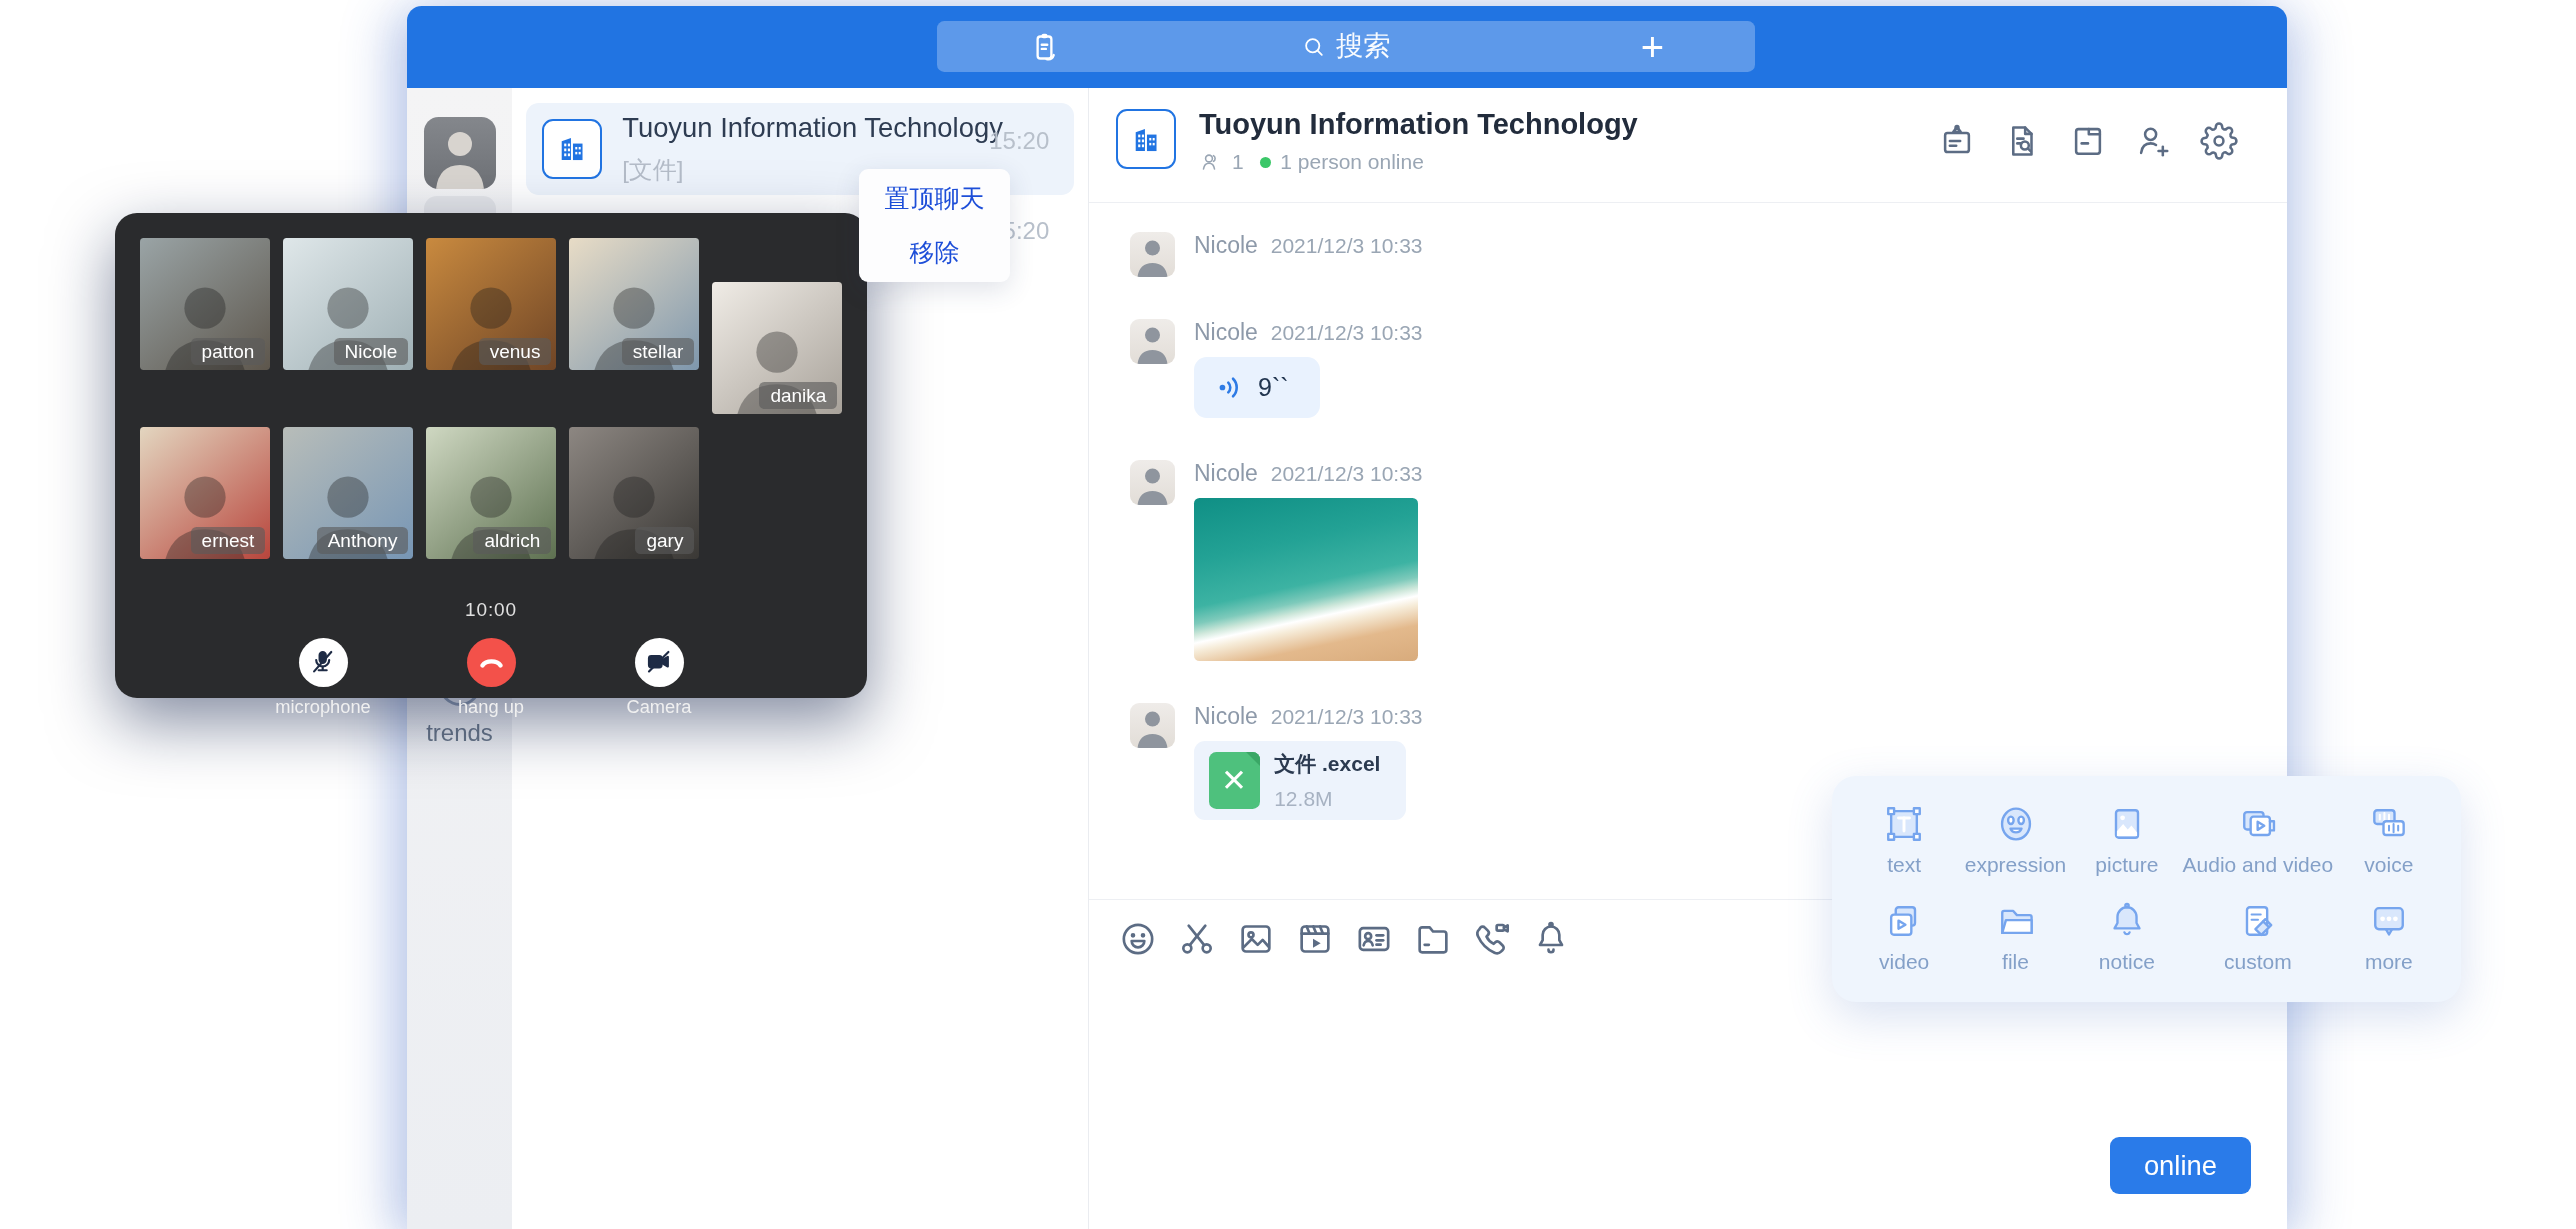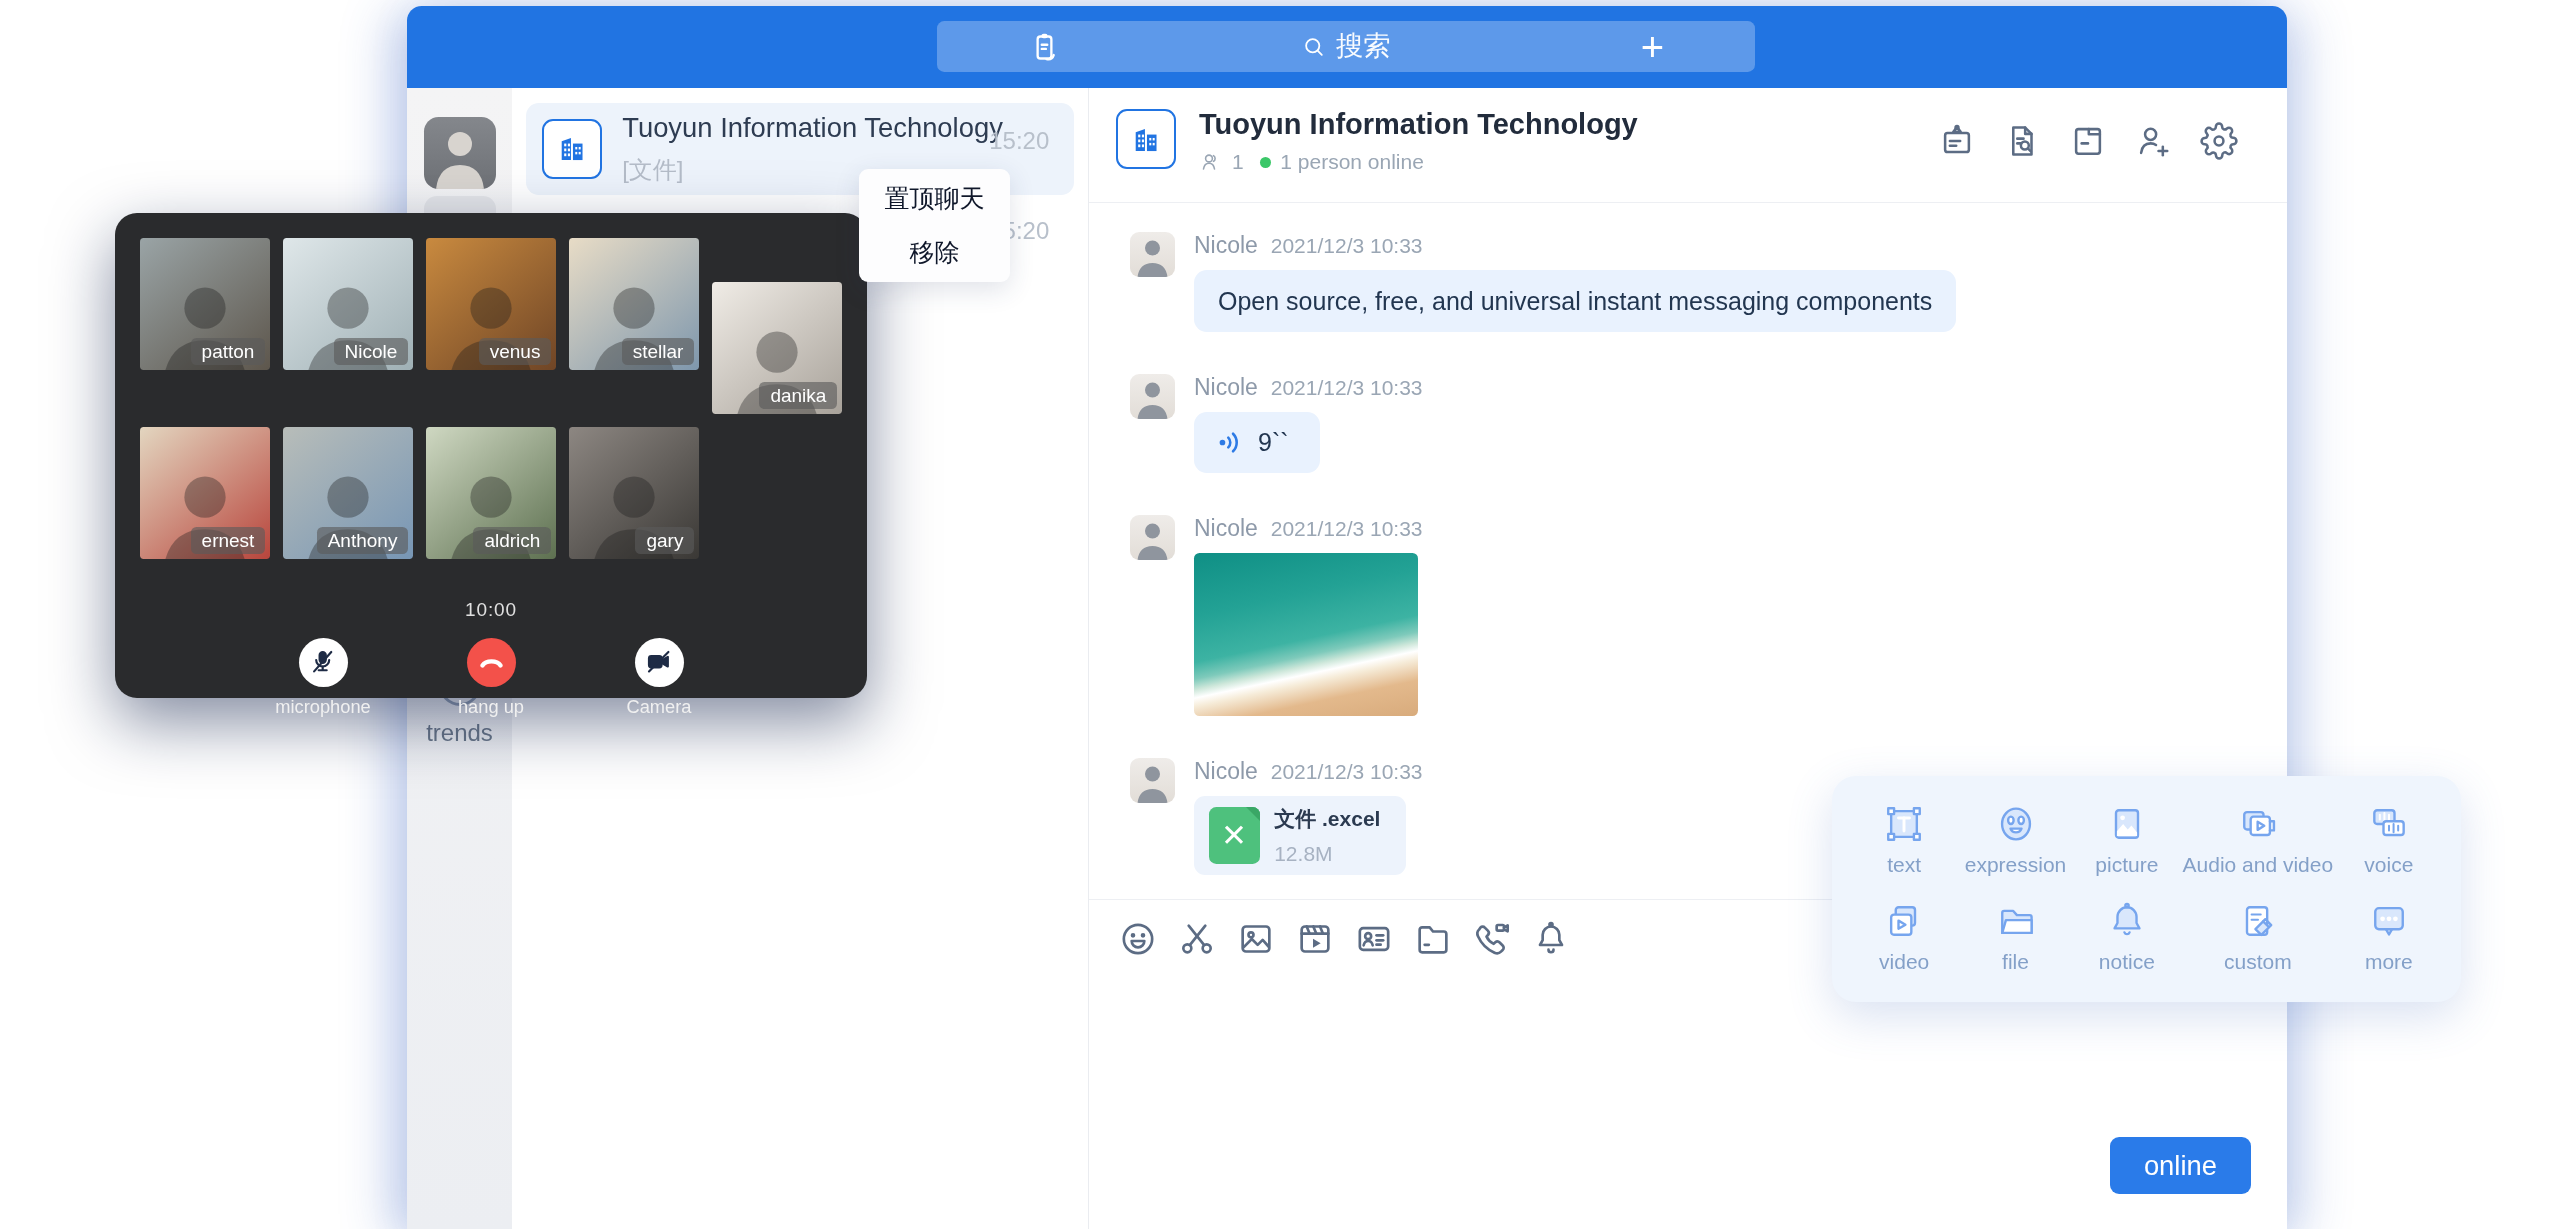--- a/index.html
+++ b/index.html
@@ -78,21 +78,21 @@
   
   .toolbar { flex:none; height:79px; border-top:0.9px solid #edeff3; display:flex; align-items:center; padding-left:29px; gap:19px; }
   .toolbar .tool { width:40px; height:40px; display:flex; align-items:center; justify-content:center; }
   .composer { position:relative; flex:none; height:251px; }
   .send-btn { position:absolute; right:36px; bottom:35px; background:#2A7BE9; color:#fff; font-size:27.4px;
     border:none; border-radius:9.1px; padding:12.8px 34px; }
 
   
   .context-menu { position:absolute; left:859px; top:169px; width:151px; height:113px; background:#fdfdfe;
     border-radius:9.1px; box-shadow:0 7.3px 25.6px rgba(40,60,100,.14); z-index:20; display:flex; flex-direction:column; justify-content:space-evenly; }
-  .menu-item { text-align:center; font-size:25px; color:#0f172a; padding:7.3px 0; }
+  .menu-item { text-align:center; font-size:25px; color:#1d4ed8; padding:7.3px 0; }
 
   
   .call-overlay { position:absolute; left:115px; top:213px; width:752px; height:485px; background:#2A2B2D;
     border-radius:22px; z-index:10; box-shadow:0 24px 64px rgba(12,28,70,.5); }
   .tiles { display:grid; grid-template-columns:repeat(5,1fr); gap:13px; padding:25px 25px 0 25px; }
   .tile { position:relative; height:132px; border-radius:3.7px; overflow:hidden; }
   .tile svg.sil { position:absolute; left:50%; bottom:-7.3px; transform:translateX(-50%); opacity:.35; }
   .name-tag { position:absolute; right:4.6px; bottom:4.6px; background:rgba(90,90,90,.62); color:#fff;
     font-size:19px; padding:2.7px 11px; border-radius:5.5px; }
   .p1{background:linear-gradient(140deg,#9aa4a6,#5d564c);} .p2{background:linear-gradient(140deg,#dfe7e9,#9fb0b5);}
@@ -303,21 +303,20 @@
                     <circle cx="24" cy="17" r="8"></circle>
                     <path d="M8 48 q2 -15 16 -15 q14 0 16 15 z"></path>
                   </g>
                 </svg>
             </div>
             <div class="msg-body">
               <div class="msg-meta">
                 <span class="msg-name">Nicole</span>
                 <span class="msg-time">2021/12/3 10:33</span>
               </div>
-              <div class="bubble">Open source, free, and universal instant messaging components</div>
             </div>
           </div>
 
           <div class="msg">
             <div class="msg-avatar">
               <svg width="45" height="45" viewBox="0 0 48 48">
                   <g fill="#8f959e">
                     <circle cx="24" cy="17" r="8"></circle>
                     <path d="M8 48 q2 -15 16 -15 q14 0 16 15 z"></path>
                   </g>

